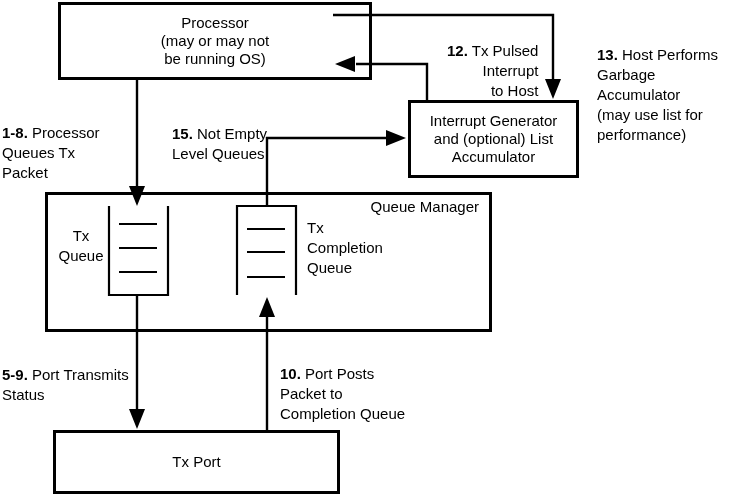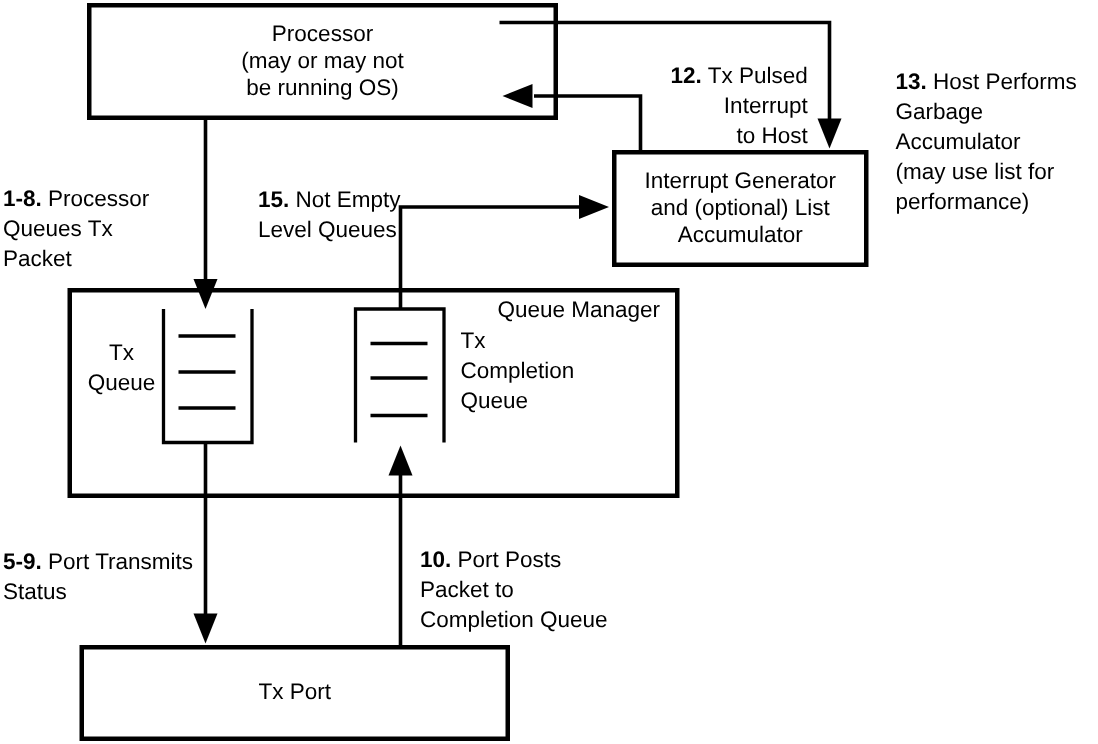--- a/index.html
+++ b/index.html
@@ -41,21 +41,21 @@
   
   #step-1-4  { left:2px;   top:103px; }
   #step-5-9  { left:2px;   top:345px; }
   #step-10   { left:280px; top:344px; }
   #step-11   { left:172px; top:104px; }
   #step-12   { left:447px; top:21px;text-align:right;  }
   #step-13   { left:597px; top:25px; width:134px; }
   
   #processor-box     { left:46px;  top:2px;   width:314px; height:78px;margin-left:12px; }
   #interrupt-box     { left:408px; top:100px; width:171px; height:78px; }
-  #queue-manager-box { left:45px;  top:192px; width:408px; height:140px; }
+  #queue-manager-box { left:45px;  top:192px; width:447px; height:140px; }
   #tx-port-box       { left:53px;  top:430px; width:287px; height:64px;text-align:center; }
   
   #tx-queue-label       { left:56px;  top:226px; width:50px; text-align:center; }
   #tx-completion-label  { left:307px; top:218px; }
 </style>
 </head>
 <body>
 
 <div id="canvas">
 

